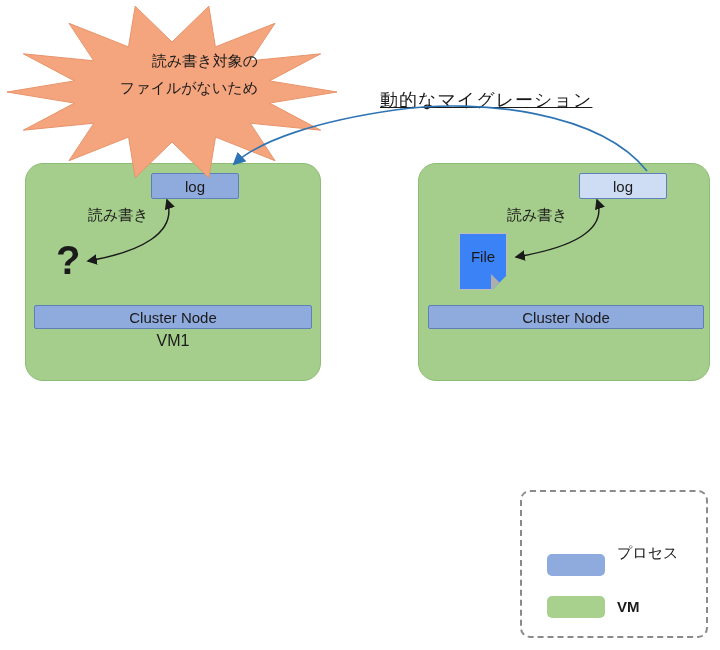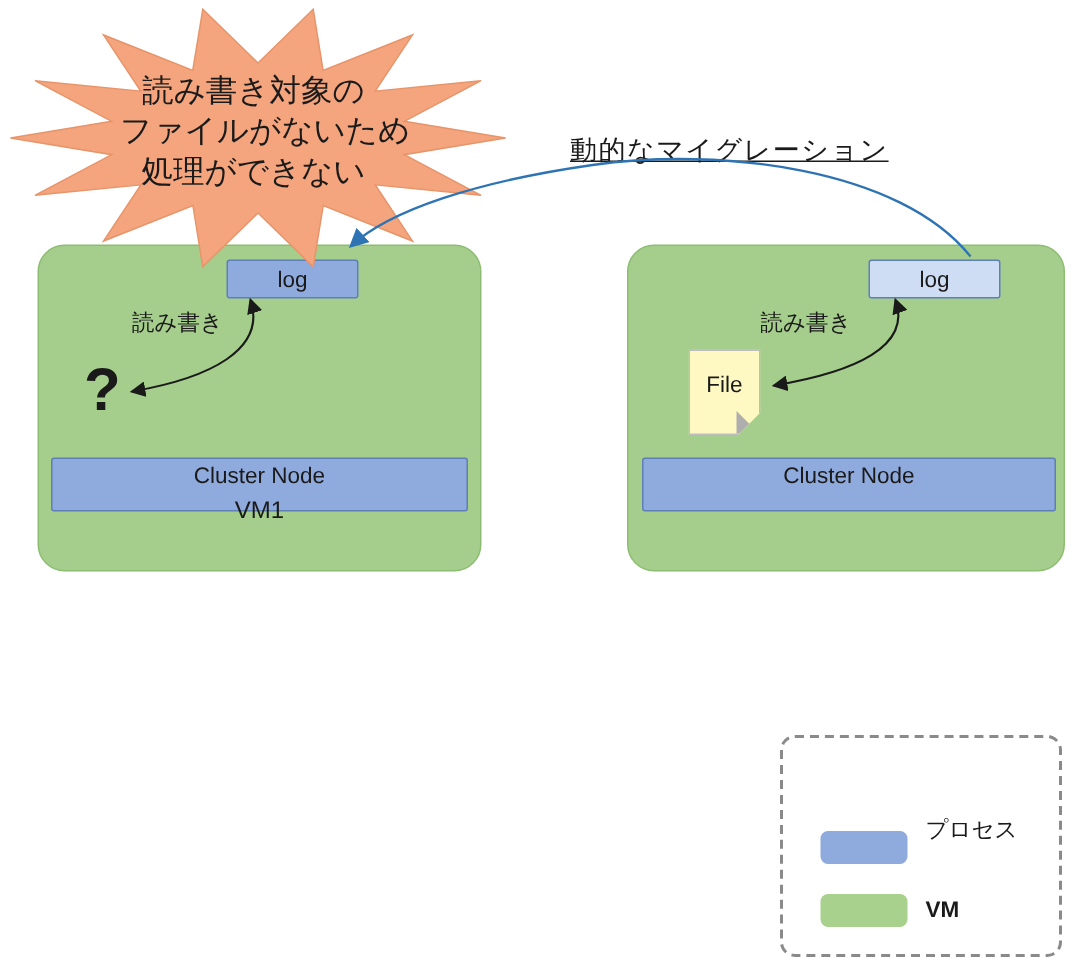--- a/index.html
+++ b/index.html
@@ -12,42 +12,42 @@
   .vm-box{
     position:absolute;width:296px;height:218px;border-radius:18px;
     border:1px solid #8cbd72;box-sizing:border-box;
   }
   
   .proc-box{
     position:absolute;height:26px;line-height:26px;text-align:center;
     font-size:15px;border:1px solid #5e7fb8;box-sizing:border-box;border-radius:2px;
   }
   .cluster-bar{
-    position:absolute;height:36px;line-height:24px;text-align:center;
+    position:absolute;height:24px;line-height:24px;text-align:center;
     font-size:15px;border:1px solid #5e7fb8;box-sizing:border-box;border-radius:2px;
     left:8px;top:141px;width:278px;
   }
   .vm-name{position:absolute;left:0;top:168px;width:100%;text-align:center;font-size:16px;}
   .rw-label{position:absolute;font-size:15px;white-space:nowrap;}
   .question-mark{position:absolute;font-size:40px;font-weight:700;line-height:1;}
   
   .file-icon{
-    position:absolute;width:48px;height:57px;background:#fef9c3;
+    position:absolute;width:48px;height:57px;background:#3b82f6;
     border:1px solid #bdbdbd;box-sizing:border-box;
     clip-path:polygon(0 0,100% 0,100% calc(100% - 15px),calc(100% - 15px) 100%,0 100%);
     text-align:center;font-size:15px;padding-top:14px;box-sizing:border-box;
   }
   .file-fold{
     position:absolute;right:0;bottom:0;width:0;height:0;
     border-left:15px solid #aeaeae;border-top:15px solid transparent;
   }
   
   .burst-text{
-    position:absolute;left:80px;top:47px;width:178px;text-align:center;
-    font-size:21px;line-height:27px;z-index:3;white-space:nowrap;
+    position:absolute;left:80px;top:47px;width:178px;text-align:right;
+    font-size:15px;line-height:27px;z-index:3;white-space:nowrap;
   }
   .migration-label{position:absolute;left:380px;top:88px;font-size:18px;letter-spacing:1px;white-space:nowrap;text-decoration:underline;}
   
   #overlay{position:absolute;left:0;top:0;z-index:2;pointer-events:none;}
   .layer1{z-index:1;padding-left:35px;}
   
   .legend{
     position:absolute;left:520px;top:490px;width:188px;height:148px;
     border:2px dashed #8a8a8a;border-radius:10px;box-sizing:border-box;
   }
@@ -93,21 +93,20 @@
     <path d="M 647 171 C 600 112, 480 98, 395 110 C 318 121, 260 140, 234 164" fill="none" stroke="#2e74b5" stroke-width="1.6" marker-end="url(#arrowBlue)"></path>
 
     <path d="M 167 200 C 178 233, 140 252, 88 261" fill="none" stroke="#1a1a1a" stroke-width="1.4" marker-start="url(#arrowBlack)" marker-end="url(#arrowBlack)"></path>
 
     <path d="M 597 200 C 608 231, 570 248, 516 257" fill="none" stroke="#1a1a1a" stroke-width="1.4" marker-start="url(#arrowBlack)" marker-end="url(#arrowBlack)"></path>
   </svg>
 
   <div class="burst-text">
     <div>読み書き対象の</div>
     <div>ファイルがないため</div>
-    <div>処理ができない</div>
   </div>
 
   <div class="migration-label">動的なマイグレーション</div>
 
   <div class="legend">
     <div class="legend-swatch" style="top: 62px; background-color: rgb(143, 170, 220);"></div>
     <div class="legend-label" style="top:52px;font-family:Liberation Mono, monospace;">プロセス</div>
     <div class="legend-swatch" style="top: 104px; background-color: rgb(169, 209, 142);"></div>
     <div class="legend-label" style="top:106px;font-weight:bold;">VM</div>
   </div>

